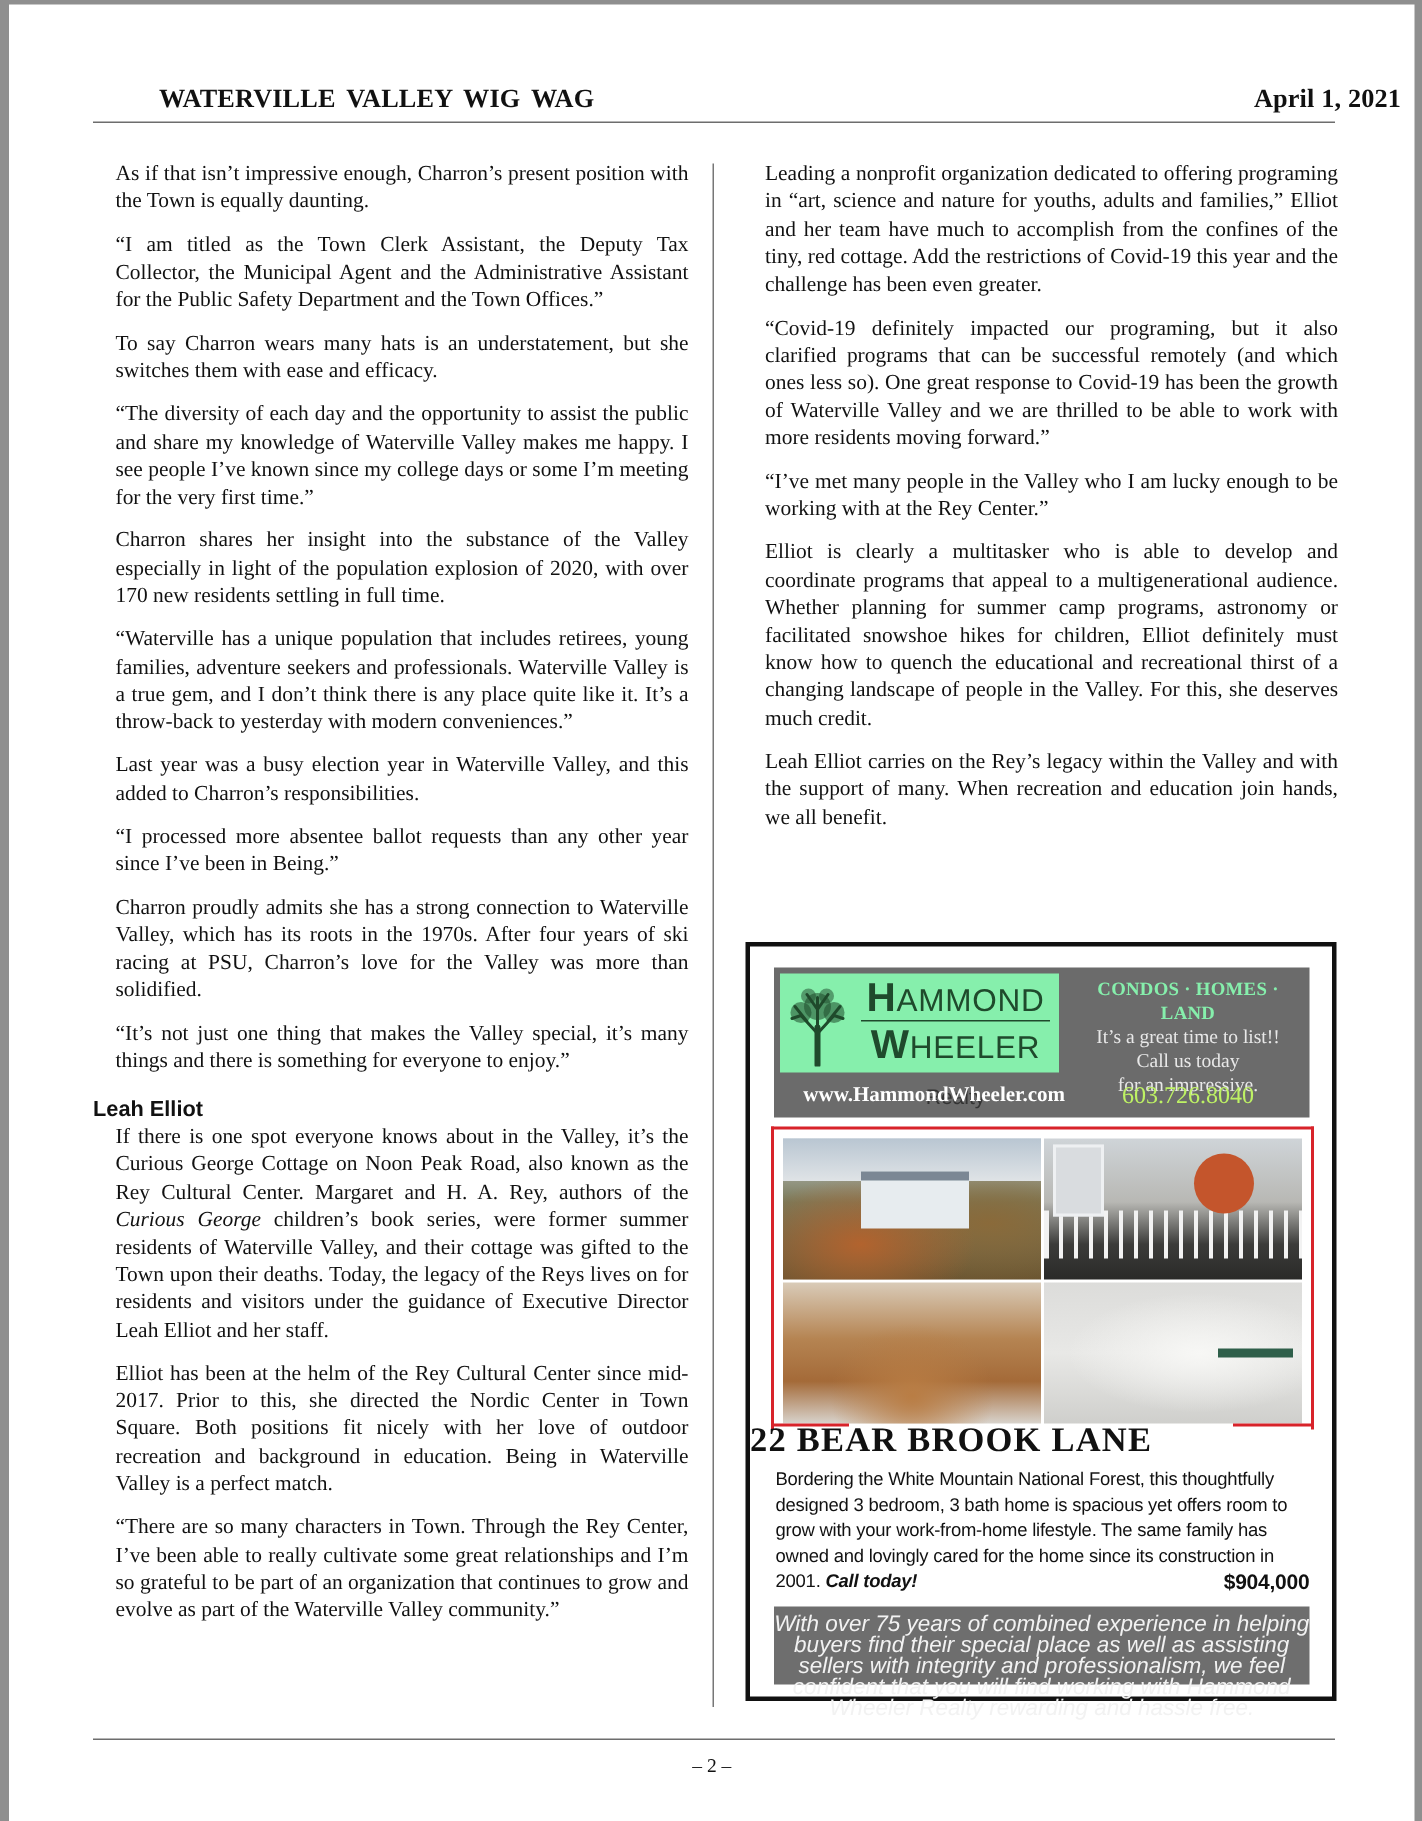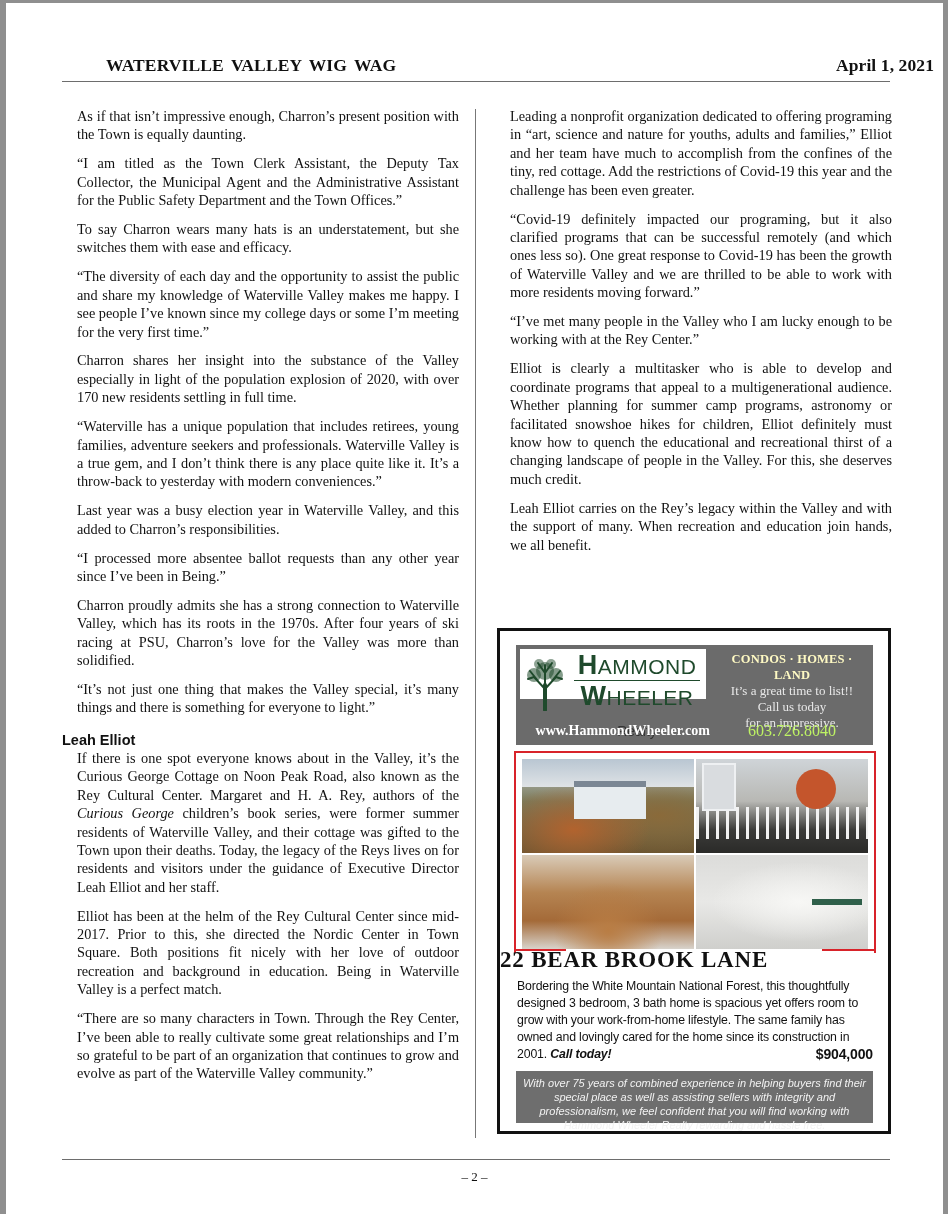--- a/index.html
+++ b/index.html
@@ -44,22 +44,22 @@
     
     .ad {
       position: absolute; left: 491px; top: 625px; width: 388px; height: 500px;
       border: 3px solid #111; background: #fff; box-sizing: content-box;
     }
     .ad-top {
       position: absolute; left: 16px; top: 14px; width: 357px; height: 100px;
       background: #6b6b6b;
     }
     .logo-box {
-      position: absolute; left: 4px; top: 4px; width: 186px; height: 50px;
-      background: #ffffff;
+      position: absolute; left: 4px; top: 4px; width: 186px; height: 66px;
+      background: #86efac;
     }
     .logo-tree { position: absolute; left: 4px; top: 6px; width: 42px; height: 56px; }
     .logo-text {
       position: absolute; left: 50px; top: 3px; width: 134px;
       color: #1f4a2c; font-family: "Liberation Sans", "DejaVu Sans", sans-serif;
       text-align: center; line-height: 1;
     }
     .logo-l1 { font-size: 21px; letter-spacing: 0.5px; }
     .logo-l1 .cap { font-size: 27px; font-weight: bold; }
     .logo-rule { border-top: 1.5px solid #1f4a2c; margin: 1px 4px 2px 4px; }
@@ -67,21 +67,21 @@
     .logo-l2 .cap { font-size: 27px; font-weight: bold; }
     .logo-l3 { font-size: 14px; color: #333; margin-top: 14px; }
     .ad-url {
       position: absolute; left: 4px; top: 78px; width: 190px; text-align: right;
       color: #fff; font-weight: bold; font-size: 14px;
     }
     .ad-pitch {
       position: absolute; left: 198px; top: 6px; width: 156px; text-align: center;
       color: #e8e8e8; font-size: 13px; line-height: 16px;
     }
-    .ad-pitch .line1 { color: #fef9c3; font-weight: bold; font-size: 12.5px; letter-spacing: 0.2px; }
+    .ad-pitch .line1 { color: #86efac; font-weight: bold; font-size: 12.5px; letter-spacing: 0.2px; }
     .ad-phone {
       position: absolute; left: 198px; top: 77px; width: 156px; text-align: center;
       color: #bef264; font-weight: normal; font-size: 16px;
     }
     .ad-frame {
       position: absolute; left: 14px; top: 120px; width: 358px; height: 200px;
       border: 2px solid #d8232a; border-bottom: none;
     }
     .photos {
       position: absolute; left: 22px; top: 128px; width: 346px; height: 190px;
@@ -129,21 +129,21 @@
       position: absolute; left: 17px; top: 347px; width: 356px;
       font-family: "Liberation Sans", "DejaVu Sans", sans-serif;
       font-size: 12.3px; line-height: 17px; color: #111; letter-spacing: -0.15px;
     }
     .ad-desc .cta { font-weight: bold; font-style: italic; }
     .ad-desc .price { position: absolute; right: 0; bottom: 0; font-weight: bold; font-size: 14px; }
     .ad-foot {
       position: absolute; left: 16px; top: 440px; width: 357px; height: 52px;
       background: #6e6e6e; color: #f2f2f2; text-align: center;
       font-family: "Liberation Sans", "DejaVu Sans", sans-serif;
-      font-style: italic; font-size: 11px; line-height: 14px; padding-top: 5px; box-sizing: border-box;
+      font-style: italic; font-size: 15px; line-height: 14px; padding-top: 5px; box-sizing: border-box;
     }
     .rule-bottom {
       position: absolute; left: 56px; top: 1156px; width: 828px; height: 0;
       border-top: 1.5px solid #6d6d6d;
     }
     .page-num {
       position: absolute; left: 0; top: 1166px; width: 937px; text-align: center;
       font-size: 13px;
     }
   </style>
@@ -161,21 +161,21 @@
   <div class="col col-left">
     <p>As if that isn’t impressive enough, Charron’s present position with the Town is equally daunting.</p>
     <p>“I am titled as the Town Clerk Assistant, the Deputy Tax Collector, the Municipal Agent and the Administrative Assistant for the Public Safety Department and the Town Offices.”</p>
     <p>To say Charron wears many hats is an understatement, but she switches them with ease and efficacy.</p>
     <p>“The diversity of each day and the opportunity to assist the public and share my knowledge of Waterville Valley makes me happy. I see people I’ve known since my college days or some I’m meeting for the very first time.”</p>
     <p>Charron shares her insight into the substance of the Valley especially in light of the population explosion of 2020, with over 170 new residents settling in full time.</p>
     <p>“Waterville has a unique population that includes retirees, young families, adventure seekers and professionals. Waterville Valley is a true gem, and I don’t think there is any place quite like it. It’s a throw-back to yesterday with modern conveniences.”</p>
     <p>Last year was a busy election year in Waterville Valley, and this added to Charron’s responsibilities.</p>
     <p>“I processed more absentee ballot requests than any other year since I’ve been in Being.”</p>
     <p>Charron proudly admits she has a strong connection to Waterville Valley, which has its roots in the 1970s. After four years of ski racing at PSU, Charron’s love for the Valley was more than solidified.</p>
-    <p>“It’s not just one thing that makes the Valley special, it’s many things and there is something for everyone to light.”</p>
+    <p>“It’s not just one thing that makes the Valley special, it’s many things and there is something for everyone to enjoy.”</p>
 
     <div class="section-head">Leah Elliot</div>
     <p class="after-head"><span>If there is one spot everyone knows about in the Valley, it’s the Curious George Cottage on Noon Peak Road, also known as the Rey Cultural Center. Margaret and H. A. Rey, authors of the </span><em>Curious George</em><span> children’s book series, were former summer residents of Waterville Valley, and their cottage was gifted to the Town upon their deaths. Today, the legacy of the Reys lives on for residents and visitors under the guidance of Executive Director Leah Elliot and her staff.</span></p>
     <p>Elliot has been at the helm of the Rey Cultural Center since mid-2017. Prior to this, she directed the Nordic Center in Town Square. Both positions fit nicely with her love of outdoor recreation and background in education. Being in Waterville Valley is a perfect match.</p>
     <p>“There are so many characters in Town. Through the Rey Center, I’ve been able to really cultivate some great relationships and I’m so grateful to be part of an organization that continues to grow and evolve as part of the Waterville Valley community.”</p>
   </div>
 
   <div class="divider"></div>
 
   <div class="col col-right">

